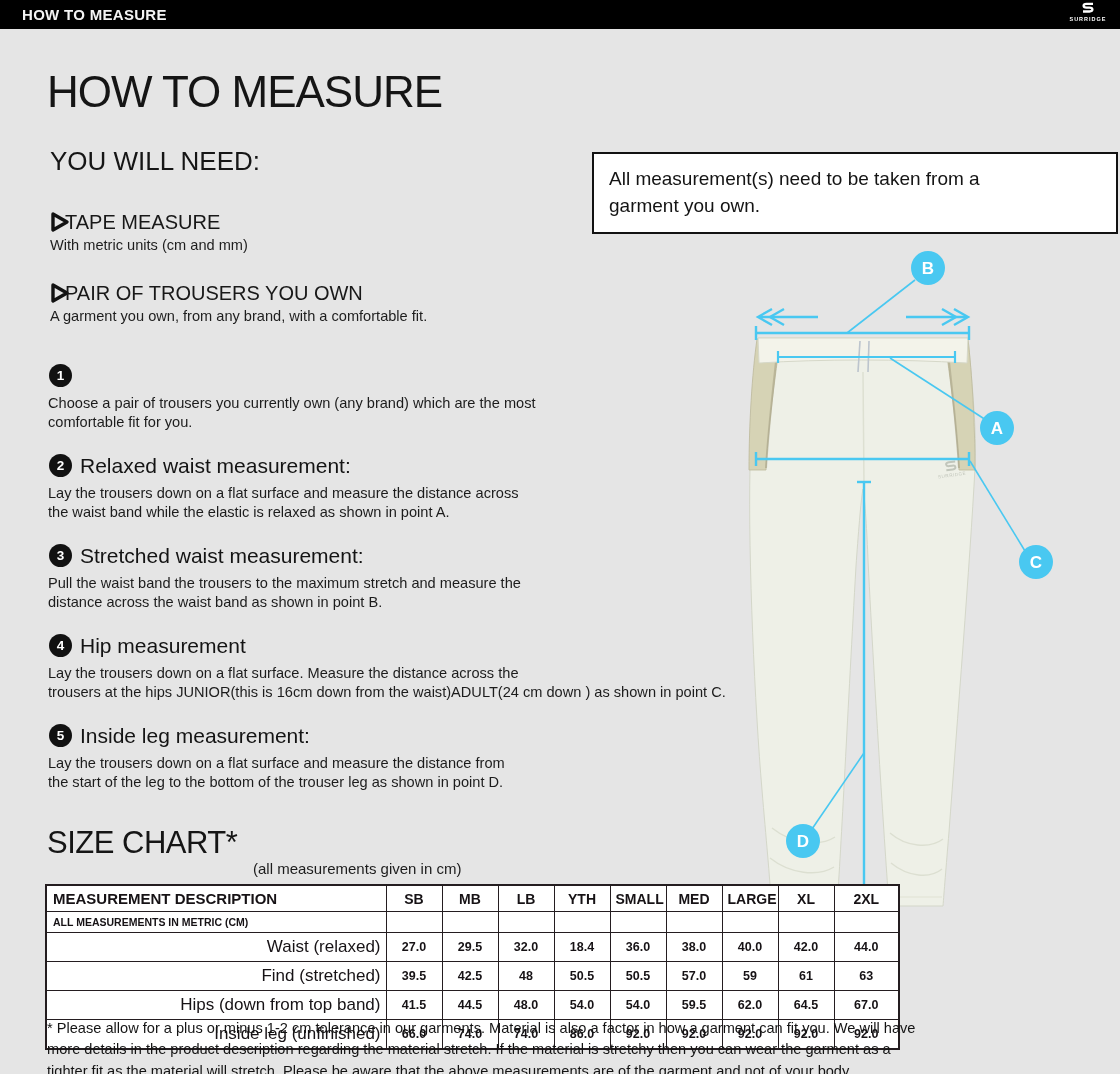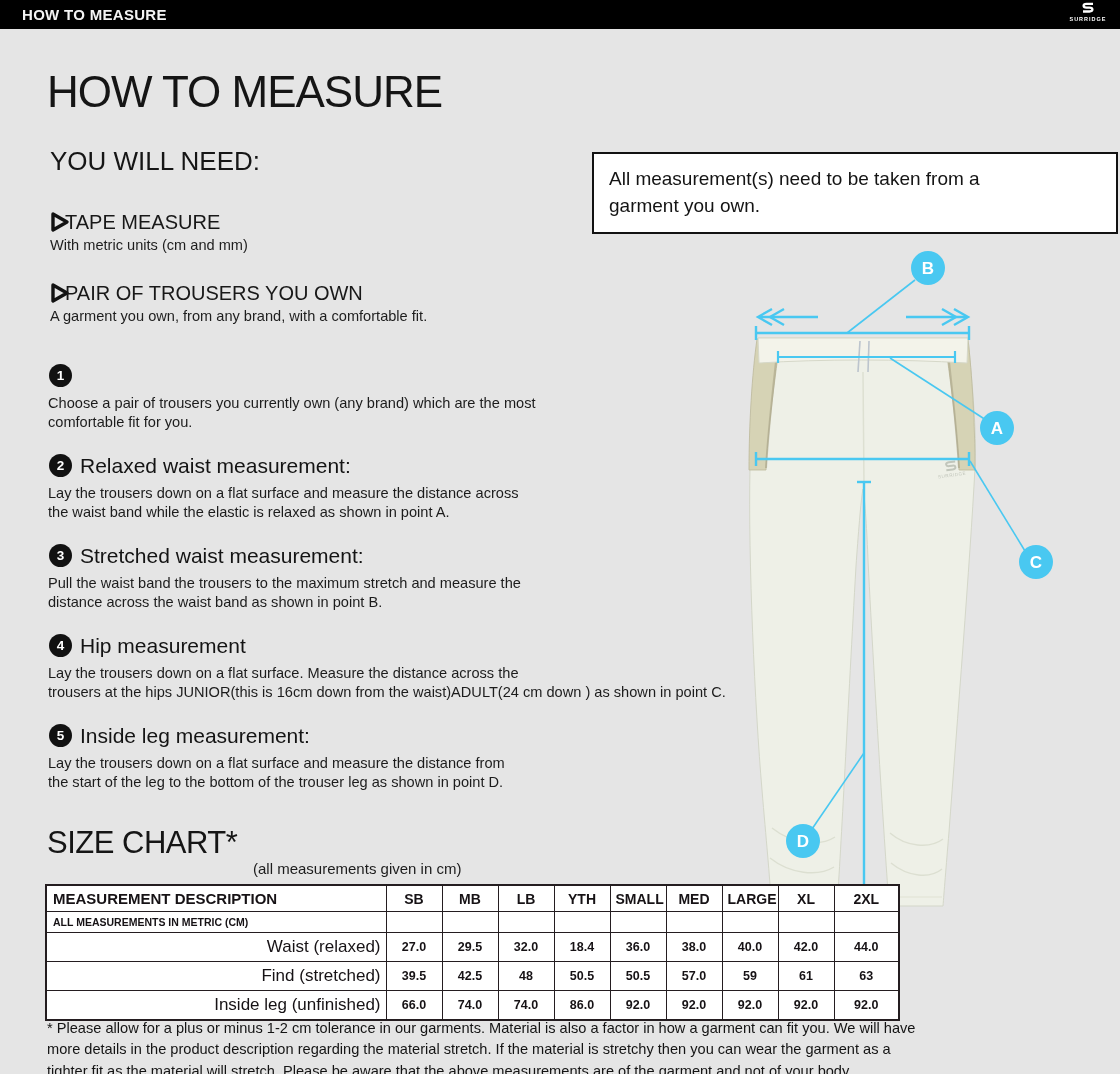--- a/index.html
+++ b/index.html
@@ -275,20 +275,32 @@
       <td>42.5</td>
       <td>48</td>
       <td>50.5</td>
       <td>50.5</td>
       <td>57.0</td>
       <td>59</td>
       <td>61</td>
       <td>63</td>
     </tr>
     <tr class="datarow">
+      <td class="lbl">Hips (down from top band)</td>
+      <td>41.5</td>
+      <td>44.5</td>
+      <td>48.0</td>
+      <td>54.0</td>
+      <td>54.0</td>
+      <td>59.5</td>
+      <td>62.0</td>
+      <td>64.5</td>
+      <td>67.0</td>
+    </tr>
+    <tr class="datarow">
       <td class="lbl">Inside leg (unfinished)</td>
       <td>66.0</td>
       <td>74.0</td>
       <td>74.0</td>
       <td>86.0</td>
       <td>92.0</td>
       <td>92.0</td>
       <td>92.0</td>
       <td>92.0</td>
       <td>92.0</td>

